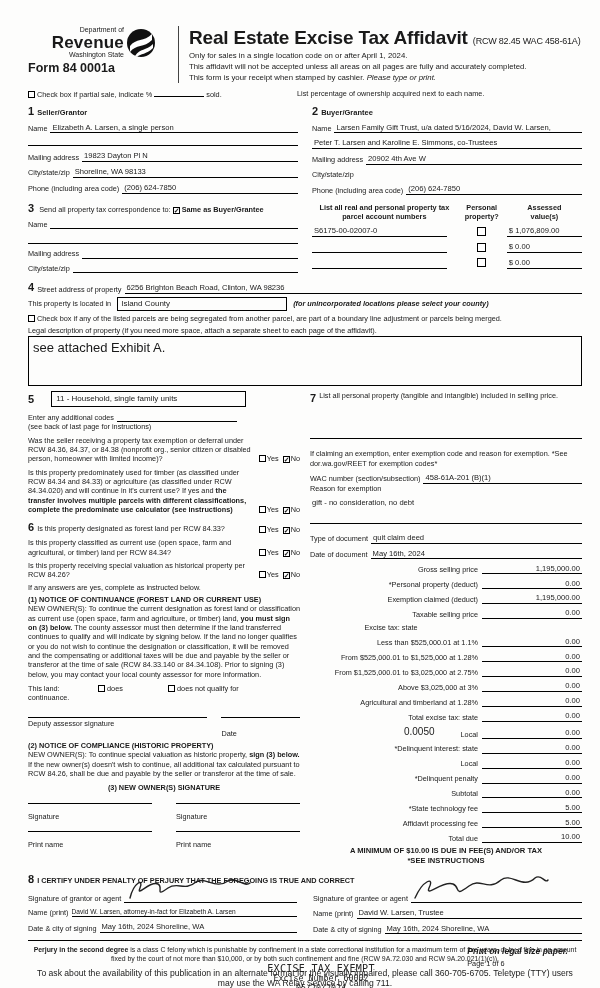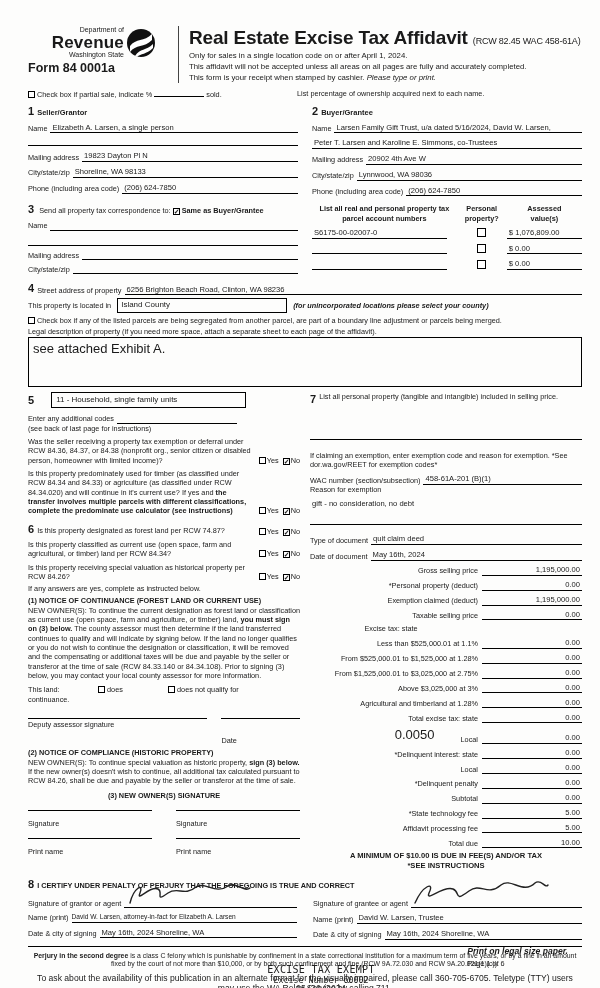--- a/index.html
+++ b/index.html
@@ -50,33 +50,33 @@
   .code-box { display:inline-block; border:1px solid #000; width:195px; padding:2px 4px; font-size:8px; margin-left:14px; }
   .q { display:flex; margin-top:4px; }
   .q .qt { flex:1; padding-right:4px; }
   .yn { white-space:nowrap; align-self:flex-end; }
   .yn .cb { margin:0 1px 0 4px; }
   .para { margin-top:3px; text-align:left; }
   .fee-row { display:flex; justify-content:flex-end; align-items:flex-end; margin-top:4.2px; }
   .fee-label { text-align:right; white-space:nowrap; }
   .fee-line { width:100px; border-bottom:1px solid #000; text-align:right; padding-right:2px; margin-left:4px; font-size:7.6px; }
   .fee-center { text-align:center; margin-top:4px; padding-right:110px; }
-  .fee-rate { margin-right:26px; font-size:13px; }
+  .fee-rate { margin-right:26px; font-size:10px; }
   .min-note { text-align:center; font-weight:bold; font-size:7.6px; margin-top:3px; }
   
   .stamp { position:absolute; left:218px; top:572px; width:150px; text-align:center;
            font-family:"DejaVu Sans Mono", monospace; color:#222; line-height:1.15; }
   .stamp .s1 { font-size:10px; letter-spacing:0.3px; }
   .stamp .s2 { font-size:8.3px; }
   
   .sig2 { display:flex; gap:24px; margin-top:10px; }
   .sig2 .sc { flex:1; border-top:1px solid #000; padding-top:8px; }
   .dep-row { display:flex; gap:14px; margin-top:14px; }
   .dep-row .d1 { flex:1.6; border-top:1px solid #000; padding-top:1px; }
-  .dep-row .d2 { flex:0.7; border-top:1px solid #000; padding-top:17px; }
+  .dep-row .d2 { flex:0.7; border-top:1px solid #000; padding-top:11px; }
   .center { text-align:center; }
   
   .s8 { margin-top:6px; }
   .s8-grid { display:flex; gap:16px; }
   .sigwrap { position:relative; }
   .sig-svg { position:absolute; left:0; bottom:-2px; }
   
   .perjury { font-size:6.9px; text-align:center; margin-top:5px; line-height:1.25; }
   .access { font-size:8.6px; text-align:center; margin-top:4px; line-height:1.2; }
   .print-note { position:absolute; right:32px; top:946px; text-align:left; }
@@ -159,21 +159,20 @@
         </div>
       <div class="frow">
           <span class="uf grow val">Peter T. Larsen and Karoline E. Simmons, co-Trustees</span>
         </div>
       <div class="frow">
           <span class="lbl">Mailing address</span>
           <span class="uf grow val">20902 4th Ave W</span>
         </div>
       <div class="frow">
           <span class="lbl">City/state/zip</span>
-          <span class="uf grow val">Lynnwood, WA 98036</span>
         </div>
       <div class="frow">
           <span class="lbl">Phone (including area code)</span>
           <span class="uf grow val">(206) 624-7850</span>
         </div>
     </div>
   </div>
 
   <div class="two-col" style="margin-top:6px;">
     <div class="col">
@@ -257,21 +256,21 @@
       <div class="q">
         <span class="qt">Was the seller receiving a property tax exemption or deferral under RCW 84.36, 84.37, or 84.38 (nonprofit org., senior citizen or disabled person, homeowner with limited income)?</span>
         <span class="yn"><span class="cb"></span><span>Yes</span><span class="cb">✓</span><span>No</span></span>
       </div>
       <div class="q">
         <span class="qt"><span>Is this property predominately used for timber (as classified under RCW 84.34 and 84.33) or agriculture (as classified under RCW 84.34.020) and will continue in it's current use? If yes and </span><span class="b">the transfer involves multiple parcels with different classifications, complete the predominate use calculator (see instructions)</span></span>
         <span class="yn"><span class="cb"></span><span>Yes</span><span class="cb">✓</span><span>No</span></span>
       </div>
 
       <div class="q" style="margin-top:6px;">
-        <span class="qt"><span class="secnum">6</span><span>Is this property designated as forest land per RCW 74.87?</span></span>
+        <span class="qt"><span class="secnum">6</span><span>Is this property designated as forest land per RCW 84.33?</span></span>
         <span class="yn"><span class="cb"></span><span>Yes</span><span class="cb">✓</span><span>No</span></span>
       </div>
       <div class="q">
         <span class="qt">Is this property classified as current use (open space, farm and agricultural, or timber) land per RCW 84.34?</span>
         <span class="yn"><span class="cb"></span><span>Yes</span><span class="cb">✓</span><span>No</span></span>
       </div>
       <div class="q">
         <span class="qt">Is this property receiving special valuation as historical property per RCW 84.26?</span>
         <span class="yn"><span class="cb"></span><span>Yes</span><span class="cb">✓</span><span>No</span></span>
       </div>

